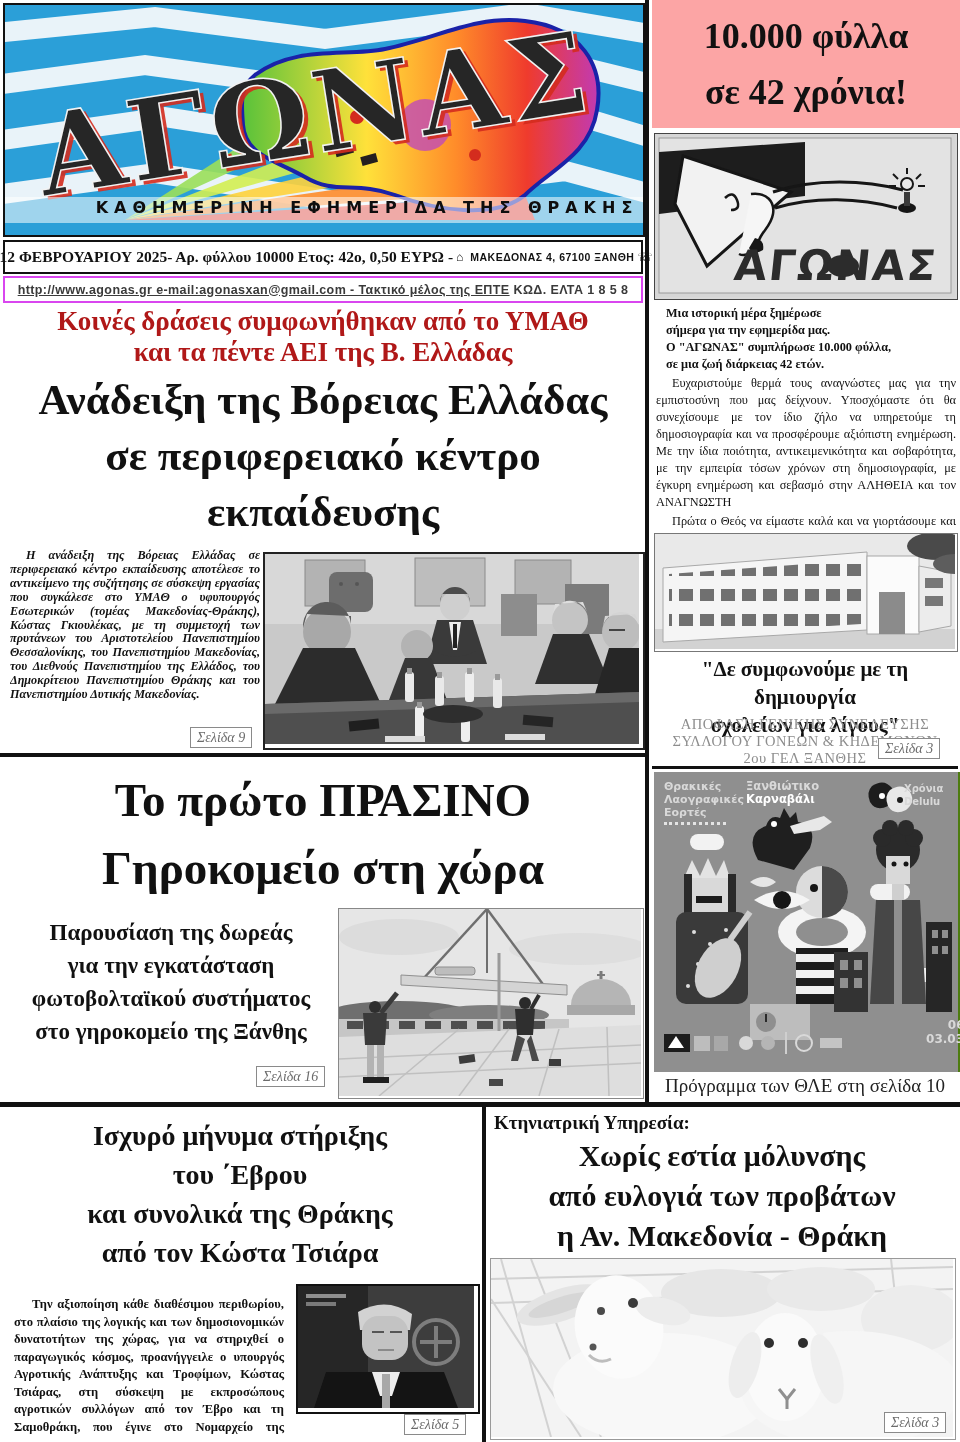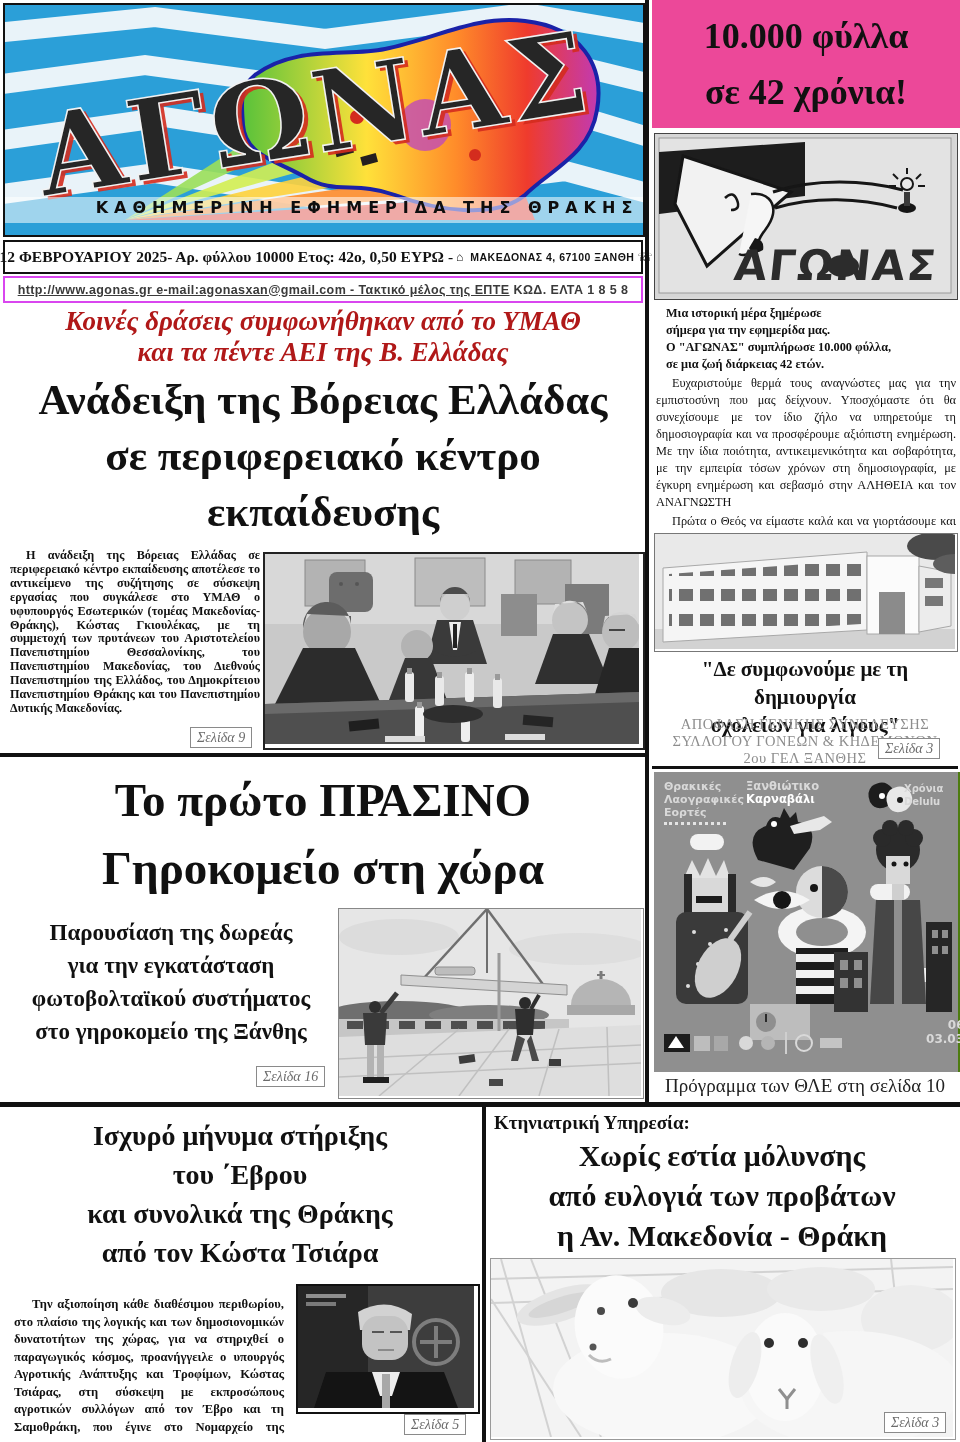--- a/index.html
+++ b/index.html
@@ -14,44 +14,44 @@
         display:flex;align-items:center;justify-content:center;white-space:nowrap;}
   .datemain{font-weight:bold;font-size:15.5px;}
   .dateaddr,.datephone{font-family:"Liberation Sans",sans-serif;font-weight:bold;font-size:10.5px;letter-spacing:.5px;margin-left:4px;}
   .dicon{font-size:12px;margin:0 3px;}
   .urlbar{left:3px;top:276px;width:636px;height:23px;border:2px solid #d946ef;background:#fff;
         display:flex;align-items:center;justify-content:center;white-space:nowrap;
         font-family:"Liberation Sans",sans-serif;font-size:12.5px;font-weight:bold;color:#3a3a3a;letter-spacing:.4px;}
   .urlbar .lk{text-decoration:underline;}
   .vrule-main{left:645px;top:0;width:4px;height:1105px;background:#111;}
   
-  .ann-head{left:652px;top:0;width:308px;height:128px;background:#ec4899;text-align:center;
+  .ann-head{left:652px;top:0;width:308px;height:128px;background:#fca5a5;text-align:center;
         font-weight:bold;font-size:36px;line-height:56px;padding-top:8px;box-sizing:border-box;}
   .ann-art{left:654px;top:133px;width:302px;height:165px;border:1px solid #444;background:#d9d9d9;}
   .ann-text{left:656px;top:305px;width:300px;height:228px;overflow:hidden;font-size:12.3px;line-height:1.38;}
   .ann-text .intro{font-weight:bold;padding-left:10px;}
   .ann-text p{margin:2px 0 0 0;text-indent:16px;text-align:justify;}
   .school-photo{left:654px;top:533px;width:302px;height:117px;border:1px solid #777;}
   .school-head{left:652px;top:655px;width:306px;text-align:center;font-weight:bold;font-size:21px;line-height:28px;}
   .decision{left:652px;top:716px;width:306px;text-align:center;color:#8d8d8d;font-size:14.5px;line-height:17px;letter-spacing:.5px;}
   .hr-right{left:652px;top:766px;width:306px;height:3px;background:#111;}
   .poster{left:654px;top:772px;width:356px;height:300px;background:#4d7c0f;overflow:hidden;}
   .poster .txt{position:absolute;font-family:"DejaVu Sans","Liberation Sans",sans-serif;color:#d9d9d9;font-weight:bold;}
   .p-left{left:10px;top:8px;font-size:11px;line-height:13px;}
   .p-dots{position:absolute;left:10px;top:50px;width:62px;border-bottom:3px dotted #e4e4e4;}
   .p-center{left:92px;top:8px;font-size:11.5px;line-height:13px;color:#cfcfcf;}
   .p-center .b2{color:#fff;}
   .p-right{left:250px;top:10px;font-size:10px;line-height:13px;color:#efefef;}
   .p-dates{right:8px;bottom:26px;text-align:right;font-size:12px;line-height:14px;color:#f0f0f0;}
   .poster-caption{left:652px;top:1075px;width:306px;text-align:center;font-size:19px;color:#222;}
   
-  .kicker{left:4px;top:306px;width:638px;text-align:center;color:#b01818;font-weight:bold;font-size:27px;line-height:31px;font-style:italic;}
+  .kicker{left:4px;top:306px;width:638px;text-align:center;color:#b01818;font-weight:bold;font-size:27px;line-height:31px;}
   .lead-head{left:4px;top:372px;width:638px;text-align:center;font-weight:bold;font-size:43px;line-height:56px;}
   .lead-body{left:10px;top:549px;width:250px;height:178px;overflow:hidden;font-weight:bold;font-size:12.2px;line-height:13.9px;text-align:justify;}
-  .lead-body p{margin:0;text-indent:16px;}
+  .lead-body p{margin:0;text-indent:16px;font-style:italic;}
   .meeting-photo{left:263px;top:552px;width:378px;height:194px;border:2px solid #222;}
   .hr-left1{left:0;top:753px;width:645px;height:4px;background:#111;}
   .green-head{left:4px;top:766px;width:638px;text-align:center;font-weight:bold;font-size:47px;line-height:68px;}
   .green-sub{left:6px;top:916px;width:330px;text-align:center;font-weight:bold;font-size:23px;line-height:33px;}
   .crane-photo{left:338px;top:908px;width:304px;height:189px;border:1px solid #888;}
   .hr-full{left:0;top:1102px;width:960px;height:5px;background:#111;}
   
   .vrule-bot{left:482px;top:1107px;width:4px;height:335px;background:#111;}
   .evros-head{left:4px;top:1116px;width:472px;text-align:center;font-weight:bold;font-size:28px;line-height:39px;}
   .evros-body{left:6px;top:1288px;width:286px;height:150px;overflow:hidden;font-weight:bold;font-size:12.6px;line-height:17.5px;text-align:justify;}

